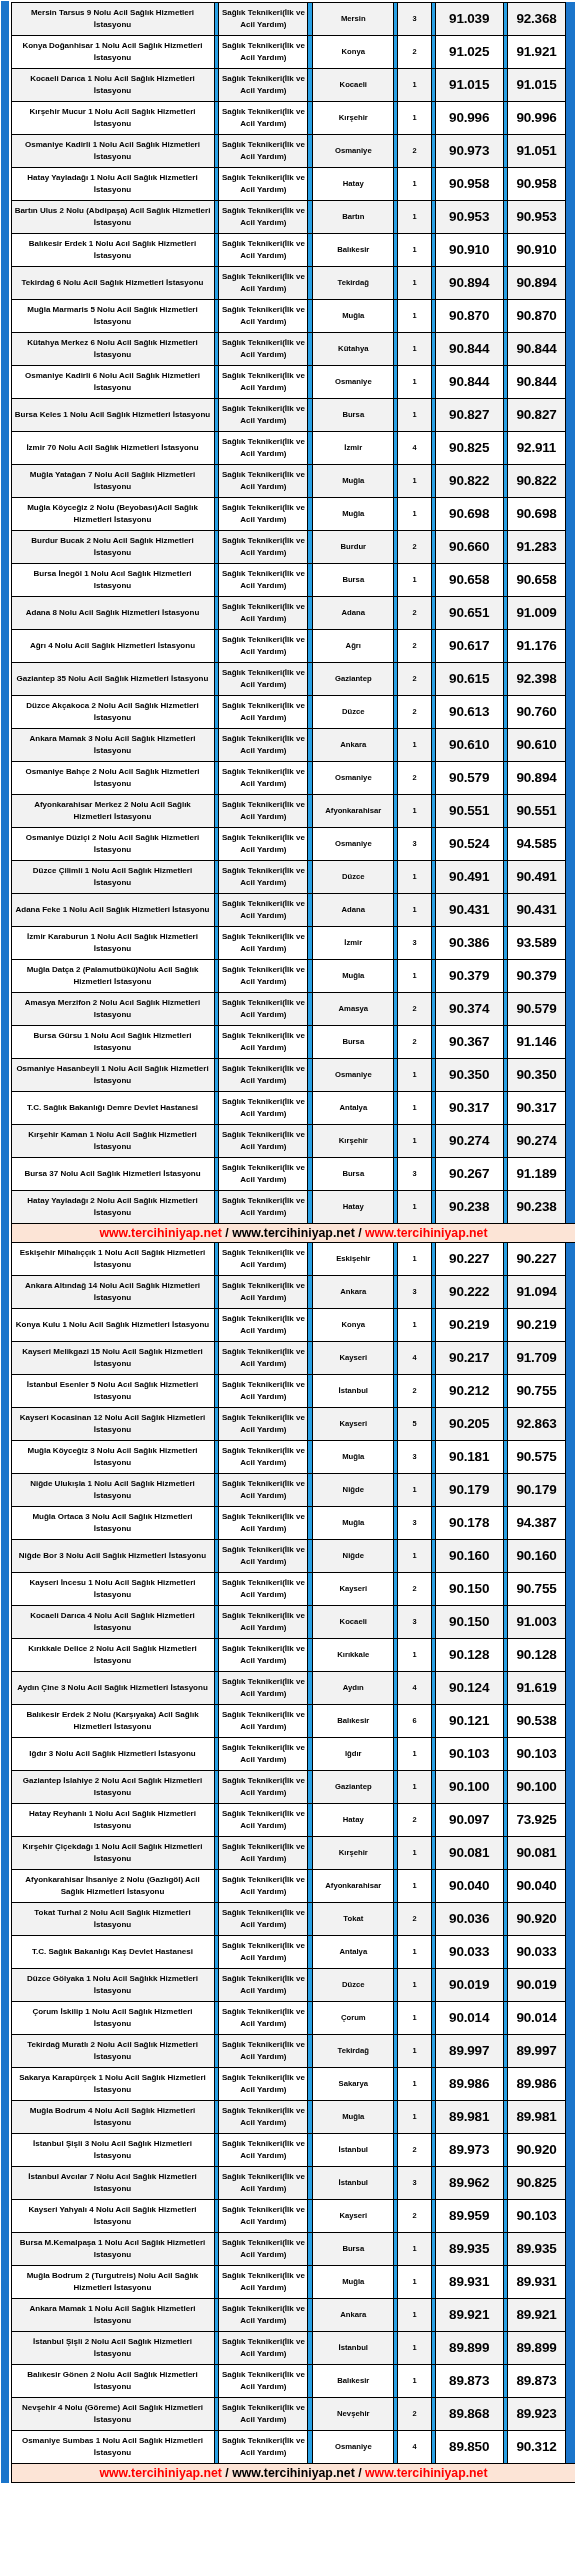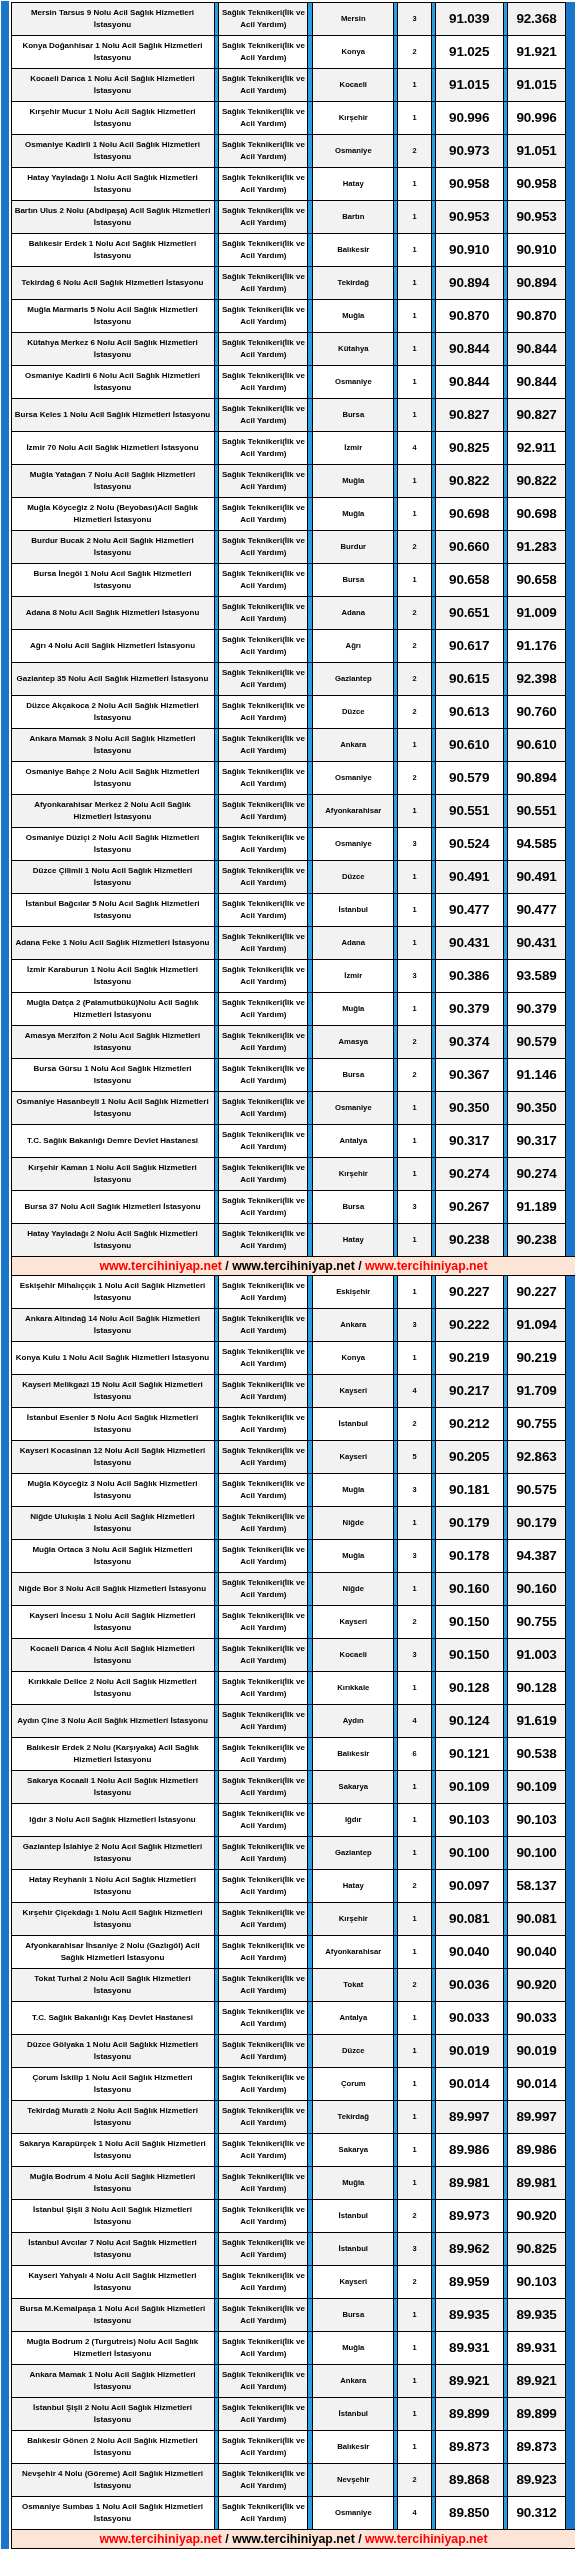--- a/index.html
+++ b/index.html
@@ -453,34 +453,20 @@
             <td class="sep"></td>
             <td class="city">Düzce</td>
             <td class="sep"></td>
             <td class="quota">1</td>
             <td class="sep"></td>
             <td class="score">90.491</td>
             <td class="sep"></td>
             <td class="score">90.491</td>
             <td class="filler"></td>
           </tr>
-          <tr class="data-row plain">
-            <td class="station">İstanbul Bağcılar 5 Nolu Acıl Sağlık Hizmetleri Istasyonu</td>
-            <td class="sep"></td>
-            <td class="branch">Sağlık Teknikeri(İlk ve Acil Yardım)</td>
-            <td class="sep"></td>
-            <td class="city">İstanbul</td>
-            <td class="sep"></td>
-            <td class="quota">1</td>
-            <td class="sep"></td>
-            <td class="score">90.477</td>
-            <td class="sep"></td>
-            <td class="score">90.477</td>
-            <td class="filler"></td>
-          </tr>
           <tr class="data-row zebra">
             <td class="station">Adana Feke 1 Nolu Acil Sağlık Hizmetleri İstasyonu</td>
             <td class="sep"></td>
             <td class="branch">Sağlık Teknikeri(İlk ve Acil Yardım)</td>
             <td class="sep"></td>
             <td class="city">Adana</td>
             <td class="sep"></td>
             <td class="quota">1</td>
             <td class="sep"></td>
             <td class="score">90.431</td>
@@ -820,34 +806,20 @@
             <td class="sep"></td>
             <td class="city">Balıkesir</td>
             <td class="sep"></td>
             <td class="quota">6</td>
             <td class="sep"></td>
             <td class="score">90.121</td>
             <td class="sep"></td>
             <td class="score">90.538</td>
             <td class="filler"></td>
           </tr>
-          <tr class="data-row zebra">
-            <td class="station">Sakarya Kocaali 1 Nolu Acil Sağlık Hizmetleri İstasyonu</td>
-            <td class="sep"></td>
-            <td class="branch">Sağlık Teknikeri(İlk ve Acil Yardım)</td>
-            <td class="sep"></td>
-            <td class="city">Sakarya</td>
-            <td class="sep"></td>
-            <td class="quota">1</td>
-            <td class="sep"></td>
-            <td class="score">90.109</td>
-            <td class="sep"></td>
-            <td class="score">90.109</td>
-            <td class="filler"></td>
-          </tr>
           <tr class="data-row plain">
             <td class="station">Iğdır 3 Nolu Acil Sağlık Hizmetleri İstasyonu</td>
             <td class="sep"></td>
             <td class="branch">Sağlık Teknikeri(İlk ve Acil Yardım)</td>
             <td class="sep"></td>
             <td class="city">Iğdır</td>
             <td class="sep"></td>
             <td class="quota">1</td>
             <td class="sep"></td>
             <td class="score">90.103</td>
@@ -873,21 +845,21 @@
             <td class="station">Hatay Reyhanlı 1 Nolu Acıl Sağlık Hizmetleri Istasyonu</td>
             <td class="sep"></td>
             <td class="branch">Sağlık Teknikeri(İlk ve Acil Yardım)</td>
             <td class="sep"></td>
             <td class="city">Hatay</td>
             <td class="sep"></td>
             <td class="quota">2</td>
             <td class="sep"></td>
             <td class="score">90.097</td>
             <td class="sep"></td>
-            <td class="score">58.137</td>
+            <td class="score">73.925</td>
             <td class="filler"></td>
           </tr>
           <tr class="data-row zebra">
             <td class="station">Kırşehir Çiçekdağı 1 Nolu Acil Sağlık Hizmetleri İstasyonu</td>
             <td class="sep"></td>
             <td class="branch">Sağlık Teknikeri(İlk ve Acil Yardım)</td>
             <td class="sep"></td>
             <td class="city">Kırşehir</td>
             <td class="sep"></td>
             <td class="quota">1</td>

